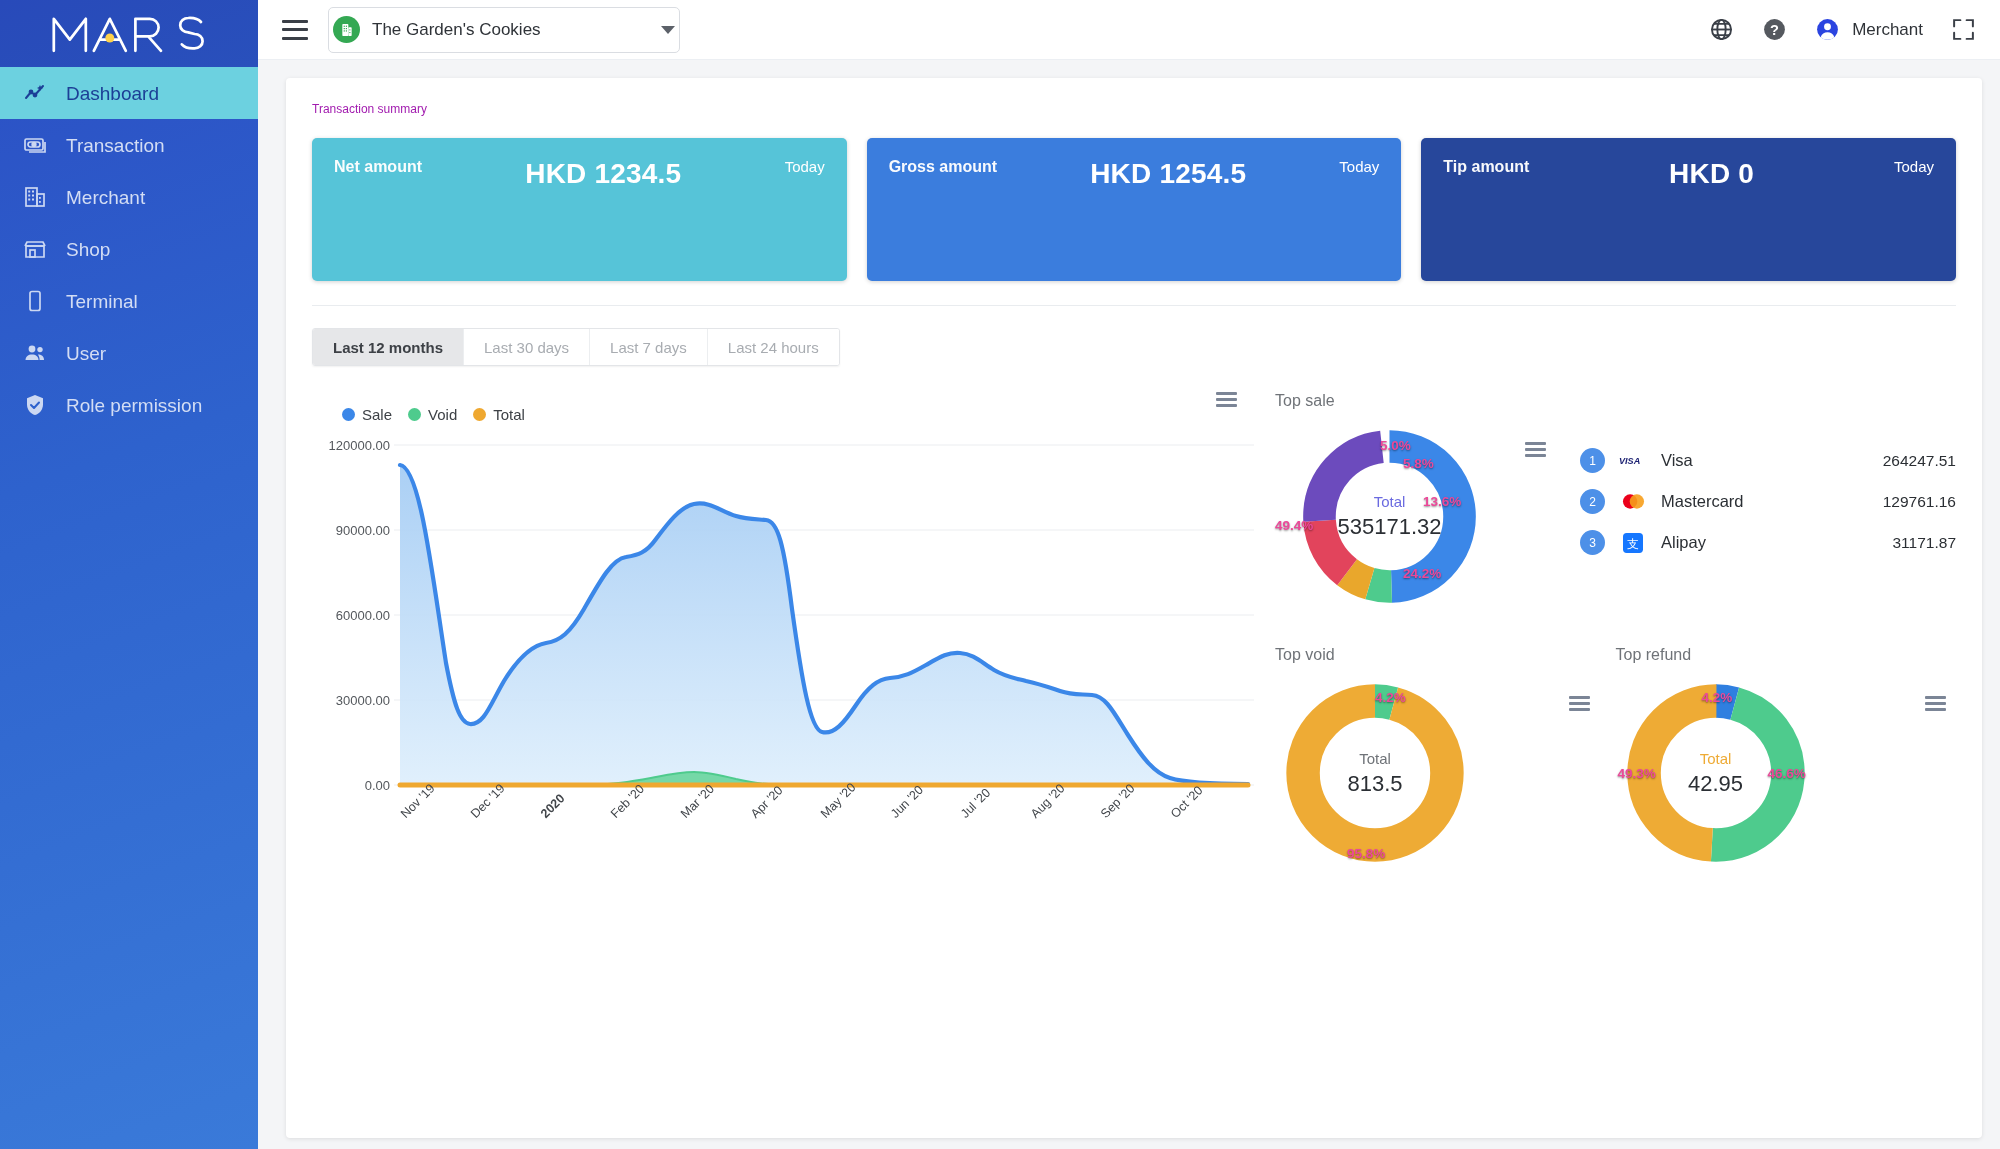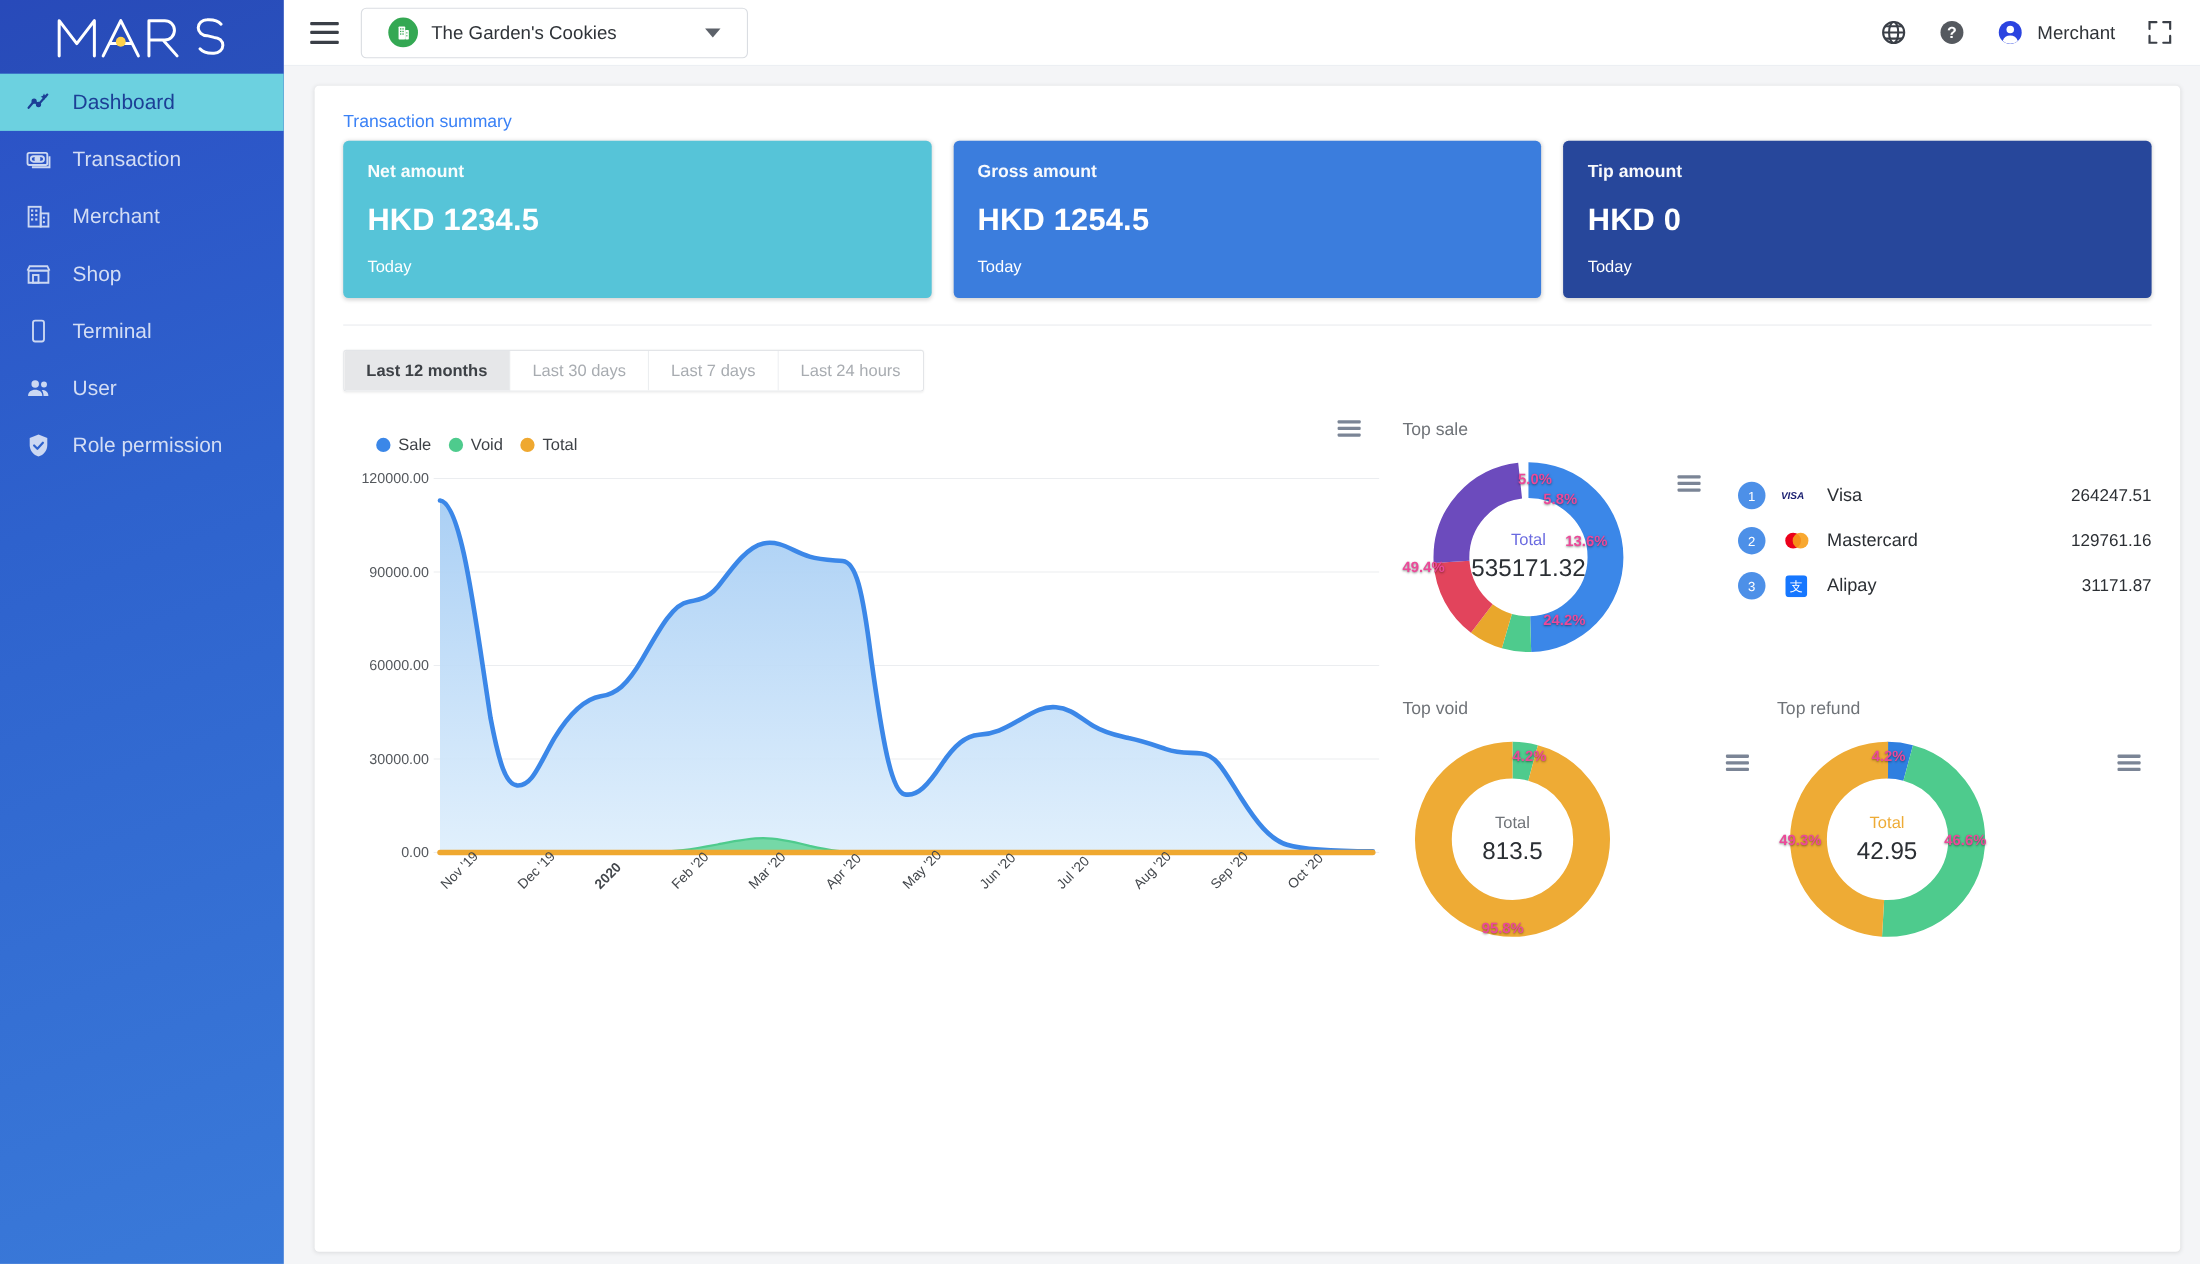--- a/index.html
+++ b/index.html
@@ -37,45 +37,45 @@
   .main { flex: 1; height: 1149px; display: flex; flex-direction: column; background:#f4f5f7; }
 
   .topbar {
     height: 60px; background: #ffffff; display: flex; align-items: center;
     padding: 0 24px; gap: 20px; border-bottom: 1px solid #eceff3; flex: 0 0 60px;
   }
   .hamburger { width: 26px; height: 20px; display:flex; flex-direction:column; justify-content:space-between; cursor:pointer; }
   .hamburger span { display:block; height:3px; background:#3a3f47; border-radius:1px; }
   .shop-select {
     width: 352px; height: 46px; border: 1px solid #dadde2; border-radius: 5px;
-    display: flex; align-items: center; padding: 0 24px; gap: 12px; background:#fff; cursor:pointer;
+    display: flex; align-items: center; padding: 0 4px; gap: 12px; background:#fff; cursor:pointer;
   }
   .shop-icon { width:27px; height:27px; border-radius:50%; background:#34a853;
                display:flex; align-items:center; justify-content:center; }
   .shop-icon svg { width:16px; height:16px; }
   .shop-name { flex:1; font-size: 17px; color:#2f3338; }
   .caret { width:0;height:0;border-left:7px solid transparent;border-right:7px solid transparent;border-top:8px solid #5c6169; }
   .topbar-right { margin-left:auto; display:flex; align-items:center; gap: 28px; }
   .tb-icon { cursor:pointer; display:flex; align-items:center; }
   .tb-icon svg { width:25px; height:25px; }
   .user-chip { display:flex; align-items:center; gap:12px; cursor:pointer; }
   .user-chip .uname { font-size:17px; color:#2f3338; }
 
   .content { flex:1; padding: 18px 18px 0 28px; overflow:hidden; }
   .panel {
     background:#fff; border-radius:4px; box-shadow: 0 1px 4px rgba(0,0,0,0.10);
     height: 1060px; padding: 24px 26px; position:relative;
   }
 
-  .section-title { font-size:16px; color:#3b82f6; margin-bottom: 8px; }
+  .section-title { font-size:12px; color:#a21caf; margin-bottom: 22px; }
 
   
   .cards { display:flex; gap: 20px; }
   .card { flex:1; height:143px; border-radius:5px; padding: 20px 22px; color:#fff;
-          box-shadow: 0 1px 4px rgba(0,0,0,0.18); display:flex; flex-direction:column; justify-content:space-between; }
+          box-shadow: 0 1px 4px rgba(0,0,0,0.18); display:flex; flex-direction:row; justify-content:space-between; }
   .card .c-label { font-size:16px; font-weight:600; opacity:.97; }
   .card .c-value { font-size:28px; font-weight:700; letter-spacing:.2px; }
   .card .c-sub { font-size:15px; }
 
   .divider { height:1px; background:#e9ecef; margin: 24px 0 22px; }
 
   
   .tabs { display:inline-flex; border:1px solid #e3e5e8; border-radius:3px; overflow:hidden;
           box-shadow: 0 1px 2px rgba(0,0,0,0.06); }
   .tab { padding: 0 20px; height:36px; display:flex; align-items:center; font-size:15px;

